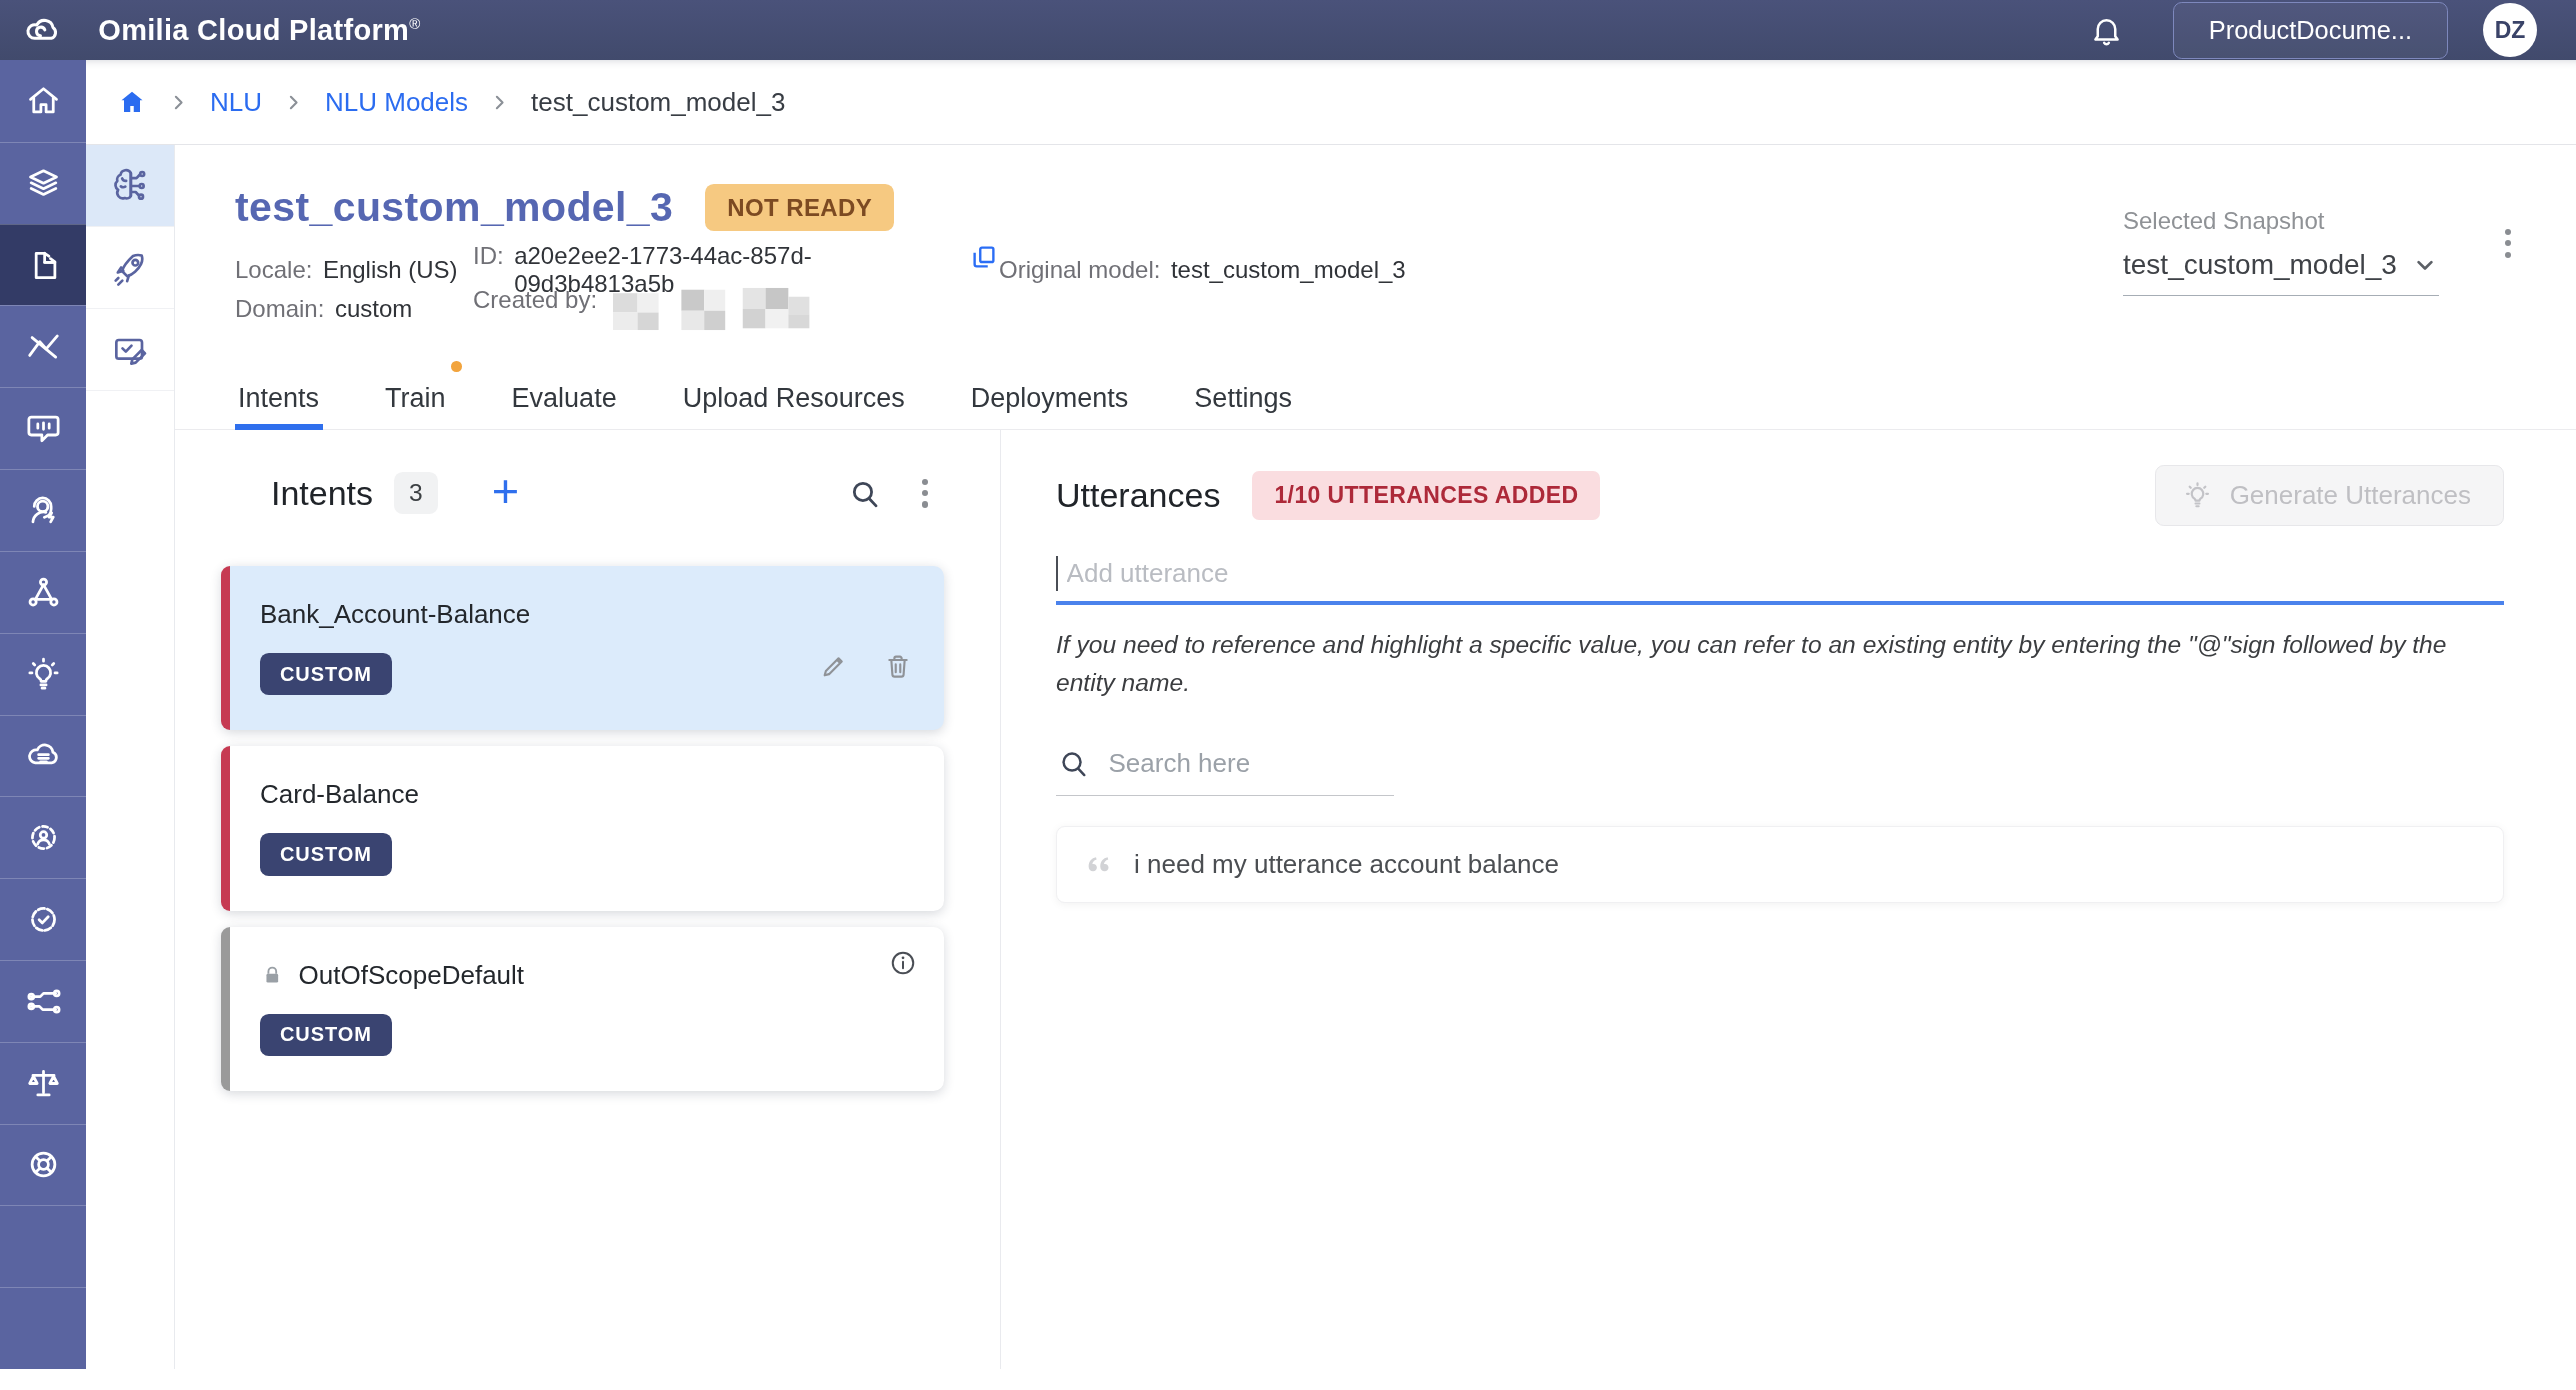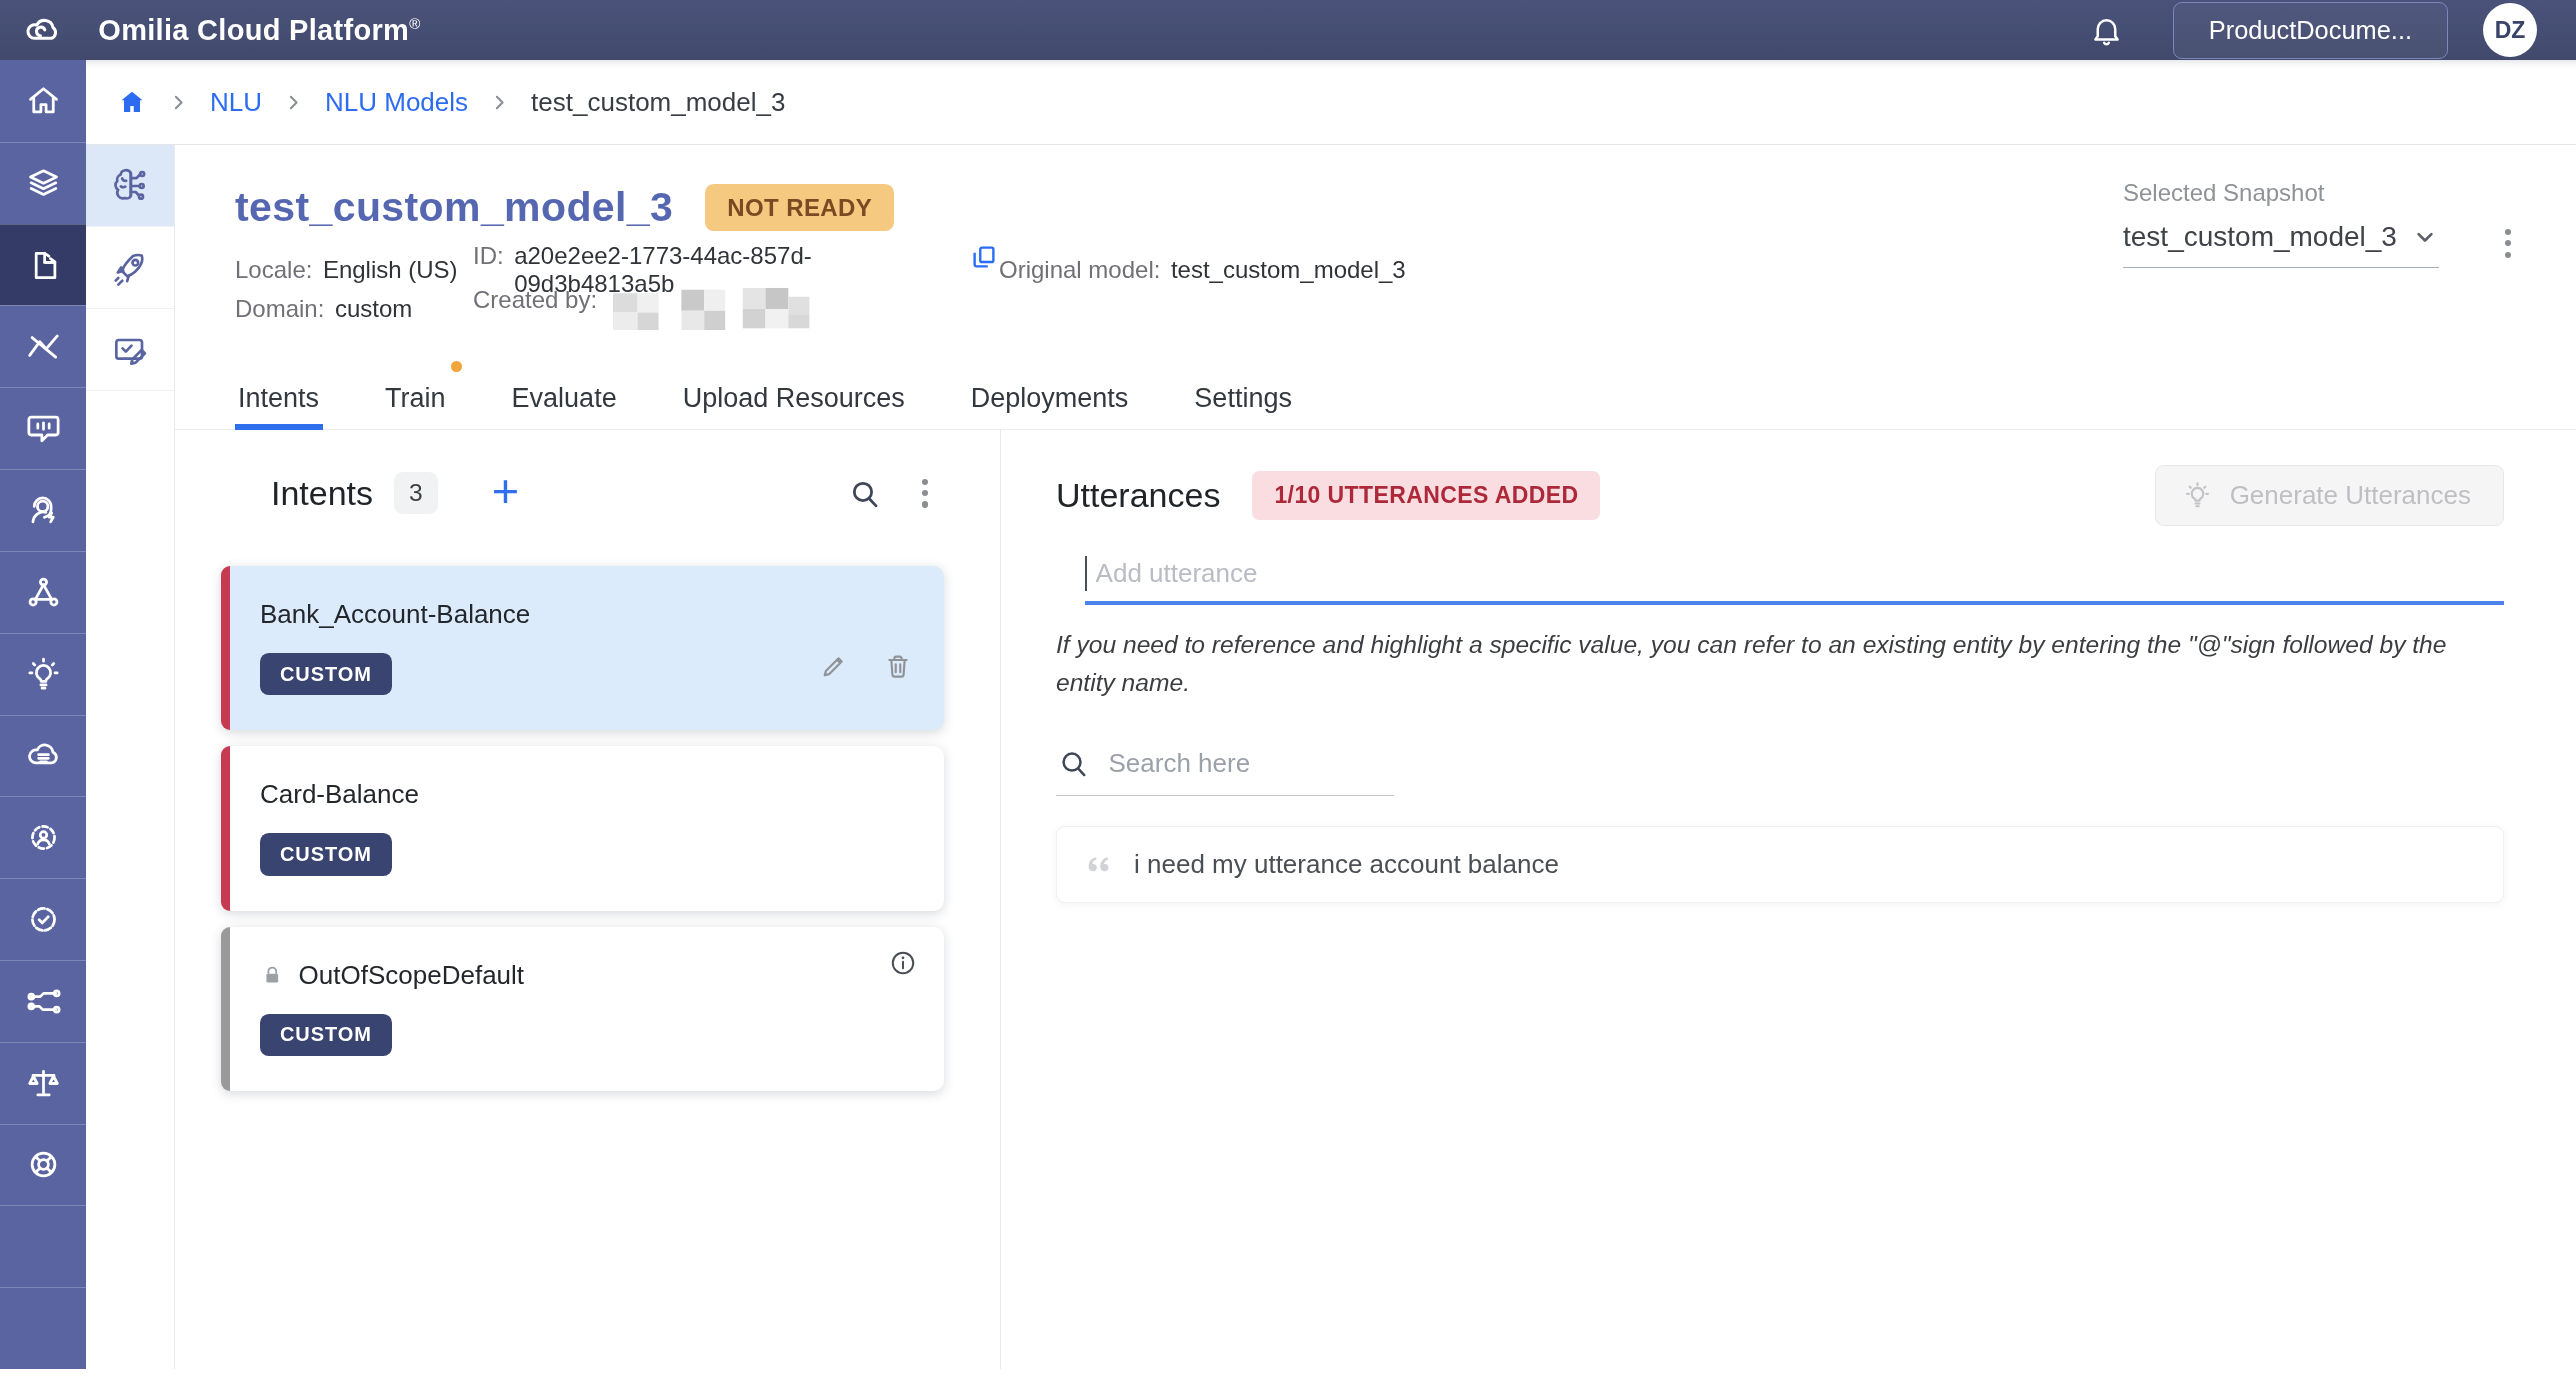--- a/index.html
+++ b/index.html
@@ -51,21 +51,21 @@
   .status-badge{ margin-left:32px; background:#f6c981; color:#7c4a22; font-size:24px; font-weight:bold; letter-spacing:0.4px; padding:9.6px 22px; border-radius:8.8px; }
   .meta{ margin-top:19px; font-size:24px; }
   .meta-row{ display:flex; align-items:center; height:39px; }
   .meta-label{ color:#707076; margin-right:10.5px; }
   .meta-value{ color:#303338; }
   .m-col1{ width:238px; display:flex; align-items:center; }
   .m-col2{ width:526px; display:flex; align-items:flex-start; }
   .copy-btn{ background:none; border:none; cursor:pointer; margin-left:14px; }
   .redacted{ margin-left:5.3px; }
 
-  .snapshot{ position:absolute; top:34px; right:137px; width:316px; }
+  .snapshot{ position:absolute; top:62px; right:137px; width:316px; }
   .snapshot-label{ color:#8f9296; font-size:24px; }
   .snapshot-select{ margin-top:14px; display:flex; align-items:center; justify-content:space-between; border-bottom:1.8px solid #a6adb5; padding-bottom:14px; cursor:pointer; }
   .snapshot-value{ font-size:28px; color:#3f4247; }
   .kebab{ display:flex; flex-direction:column; gap:5.3px; background:none; border:none; cursor:pointer; }
   .kebab i{ width:6.1px; height:6.1px; border-radius:50%; background:#8a8d92; }
   .snapshot-kebab{ position:absolute; top:84px; right:65px; }
 
   
   .tabs{ height:81px; display:flex; gap:66px; padding:19px 0 0 63px; border-bottom:1.8px solid #ebebee; flex-shrink:0; }
   .tab{ position:relative; font-size:27px; color:#33383e; background:none; border:none; font-family:inherit; cursor:pointer; height:60px; }
@@ -91,21 +91,21 @@
   .intent-actions{ position:absolute; right:30px; top:84px; display:flex; gap:32px; }
   .info-btn{ position:absolute; right:26px; top:21px; background:none; border:none; cursor:pointer; }
 
   
   .utterances-panel{ flex:1; padding:0 72px 0 55px; min-width:0; }
   .up-header{ margin-top:35px; display:flex; align-items:center; }
   .up-title{ font-size:34px; font-weight:500; color:#202429; }
   .up-badge{ margin-left:32px; background:#fadde0; color:#ad2939; font-size:23px; font-weight:bold; letter-spacing:0.4px; padding:11.4px 22px; border-radius:7px; }
   .generate-btn{ margin-left:auto; display:flex; align-items:center; gap:16px; background:#f5f5f6; border:1.8px solid #e7e7ea; border-radius:8.8px; color:#bfbfc3; font-size:26px; font-family:inherit; padding:13px 32px 13px 24.6px; cursor:default; }
 
-  .add-utt{ position:relative; margin-top:26px; border-bottom:4.4px solid #4b82ec; padding:3.5px 0 10.5px 0; display:flex; align-items:center;margin-left:29px; }
+  .add-utt{ position:relative; margin-top:26px; border-bottom:4.4px solid #4b82ec; padding:3.5px 0 10.5px 0; display:flex; align-items:center; }
   .caret{ width:1.8px; height:35px; background:#4a4e55; }
   .add-utt input{ flex:1; border:none; outline:none; font-family:inherit; font-size:26px; color:#33383e; padding-left:8.8px; background:transparent; }
   .add-utt input::placeholder{ color:#b9bcc2; }
 
   .helper{ margin-top:21px; font-size:24.6px; font-style:italic; color:#3b3d40; line-height:1.55; max-width:1429px; }
 
   .search-row{ margin-top:44px; width:338px; display:flex; align-items:center; gap:17.5px; border-bottom:1.8px solid #c4c6ca; padding-bottom:14px; }
   .search-row input{ flex:1; border:none; outline:none; font-family:inherit; font-size:26px; color:#33383e; background:transparent; min-width:0; }
   .search-row input::placeholder{ color:#9ba1a8; }
 

